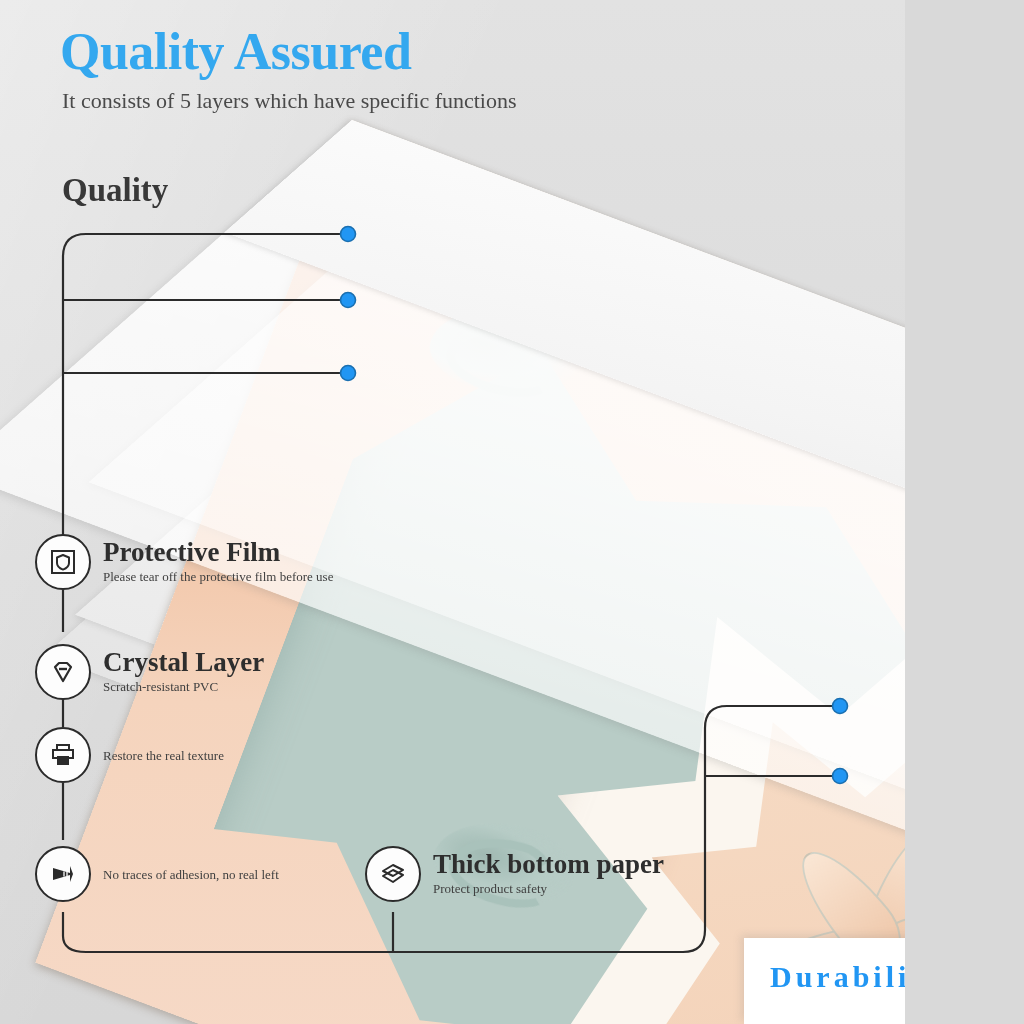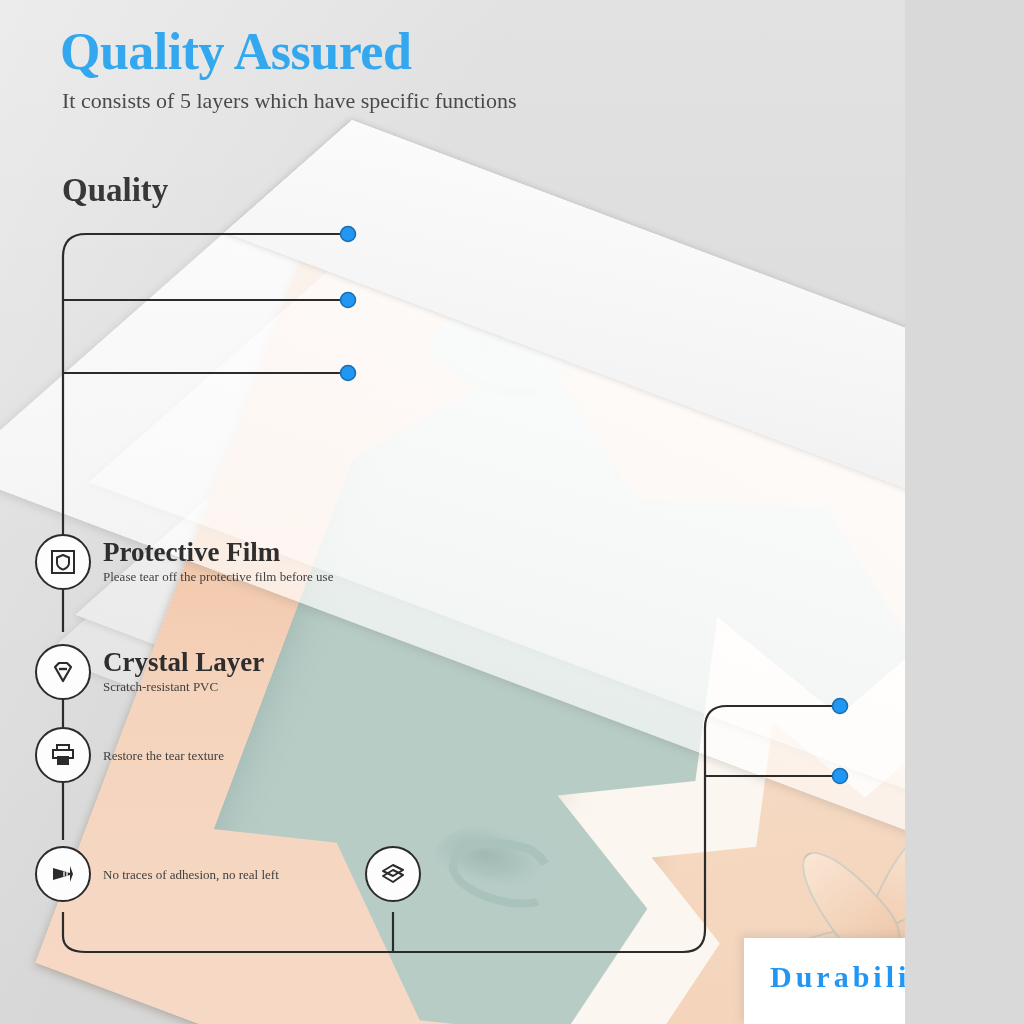--- a/index.html
+++ b/index.html
@@ -402,21 +402,21 @@
 
   <div class="feature" style="left:35px; top:727px;">
     <div class="f-icon">
       <svg width="34" height="34" viewBox="0 0 34 34">
         <rect x="11" y="7" width="12" height="5" fill="none" stroke="#2b2b2b" stroke-width="2"></rect>
         <path d="M7 12 H27 V20 H7 Z" fill="none" stroke="#2b2b2b" stroke-width="2"></path>
         <rect x="11" y="18" width="12" height="9" fill="#2b2b2b"></rect>
       </svg>
     </div>
     <div class="f-text">
-      <div class="f-sub">Restore the tear texture</div>
+      <div class="f-sub">Restore the real texture</div>
     </div>
   </div>
 
   <div class="feature" style="left:35px; top:846px;">
     <div class="f-icon">
       <svg width="34" height="34" viewBox="0 0 34 34">
         <path d="M7 11 L24 16 L24 9 L27 17 L24 25 L24 18 L7 23 Z" fill="#2b2b2b"></path>
         <line x1="18" y1="14.5" x2="18" y2="19.5" stroke="#ffffff" stroke-width="1.3"></line>
         <line x1="21" y1="15" x2="21" y2="19" stroke="#ffffff" stroke-width="1.3"></line>
       </svg>
@@ -426,18 +426,22 @@
     </div>
   </div>
 
   <div class="feature" style="left:365px; top:846px;">
     <div class="f-icon">
       <svg width="34" height="34" viewBox="0 0 34 34">
         <path d="M7 14 L17 8 L27 13 L17 19 Z" fill="none" stroke="#2b2b2b" stroke-width="2" stroke-linejoin="round"></path>
         <path d="M7 19 L17 13 L27 18 L17 25 Z" fill="none" stroke="#2b2b2b" stroke-width="2" stroke-linejoin="round"></path>
       </svg>
     </div>
+    <div class="f-text">
+      <div class="f-title">Thick bottom paper</div>
+      <div class="f-sub">Protect product safety</div>
+    </div>
   </div>
 
   <div class="durability-panel"></div>
   <div class="durability-text">Durability</div>
 
 </div>
 
 </body></html>

